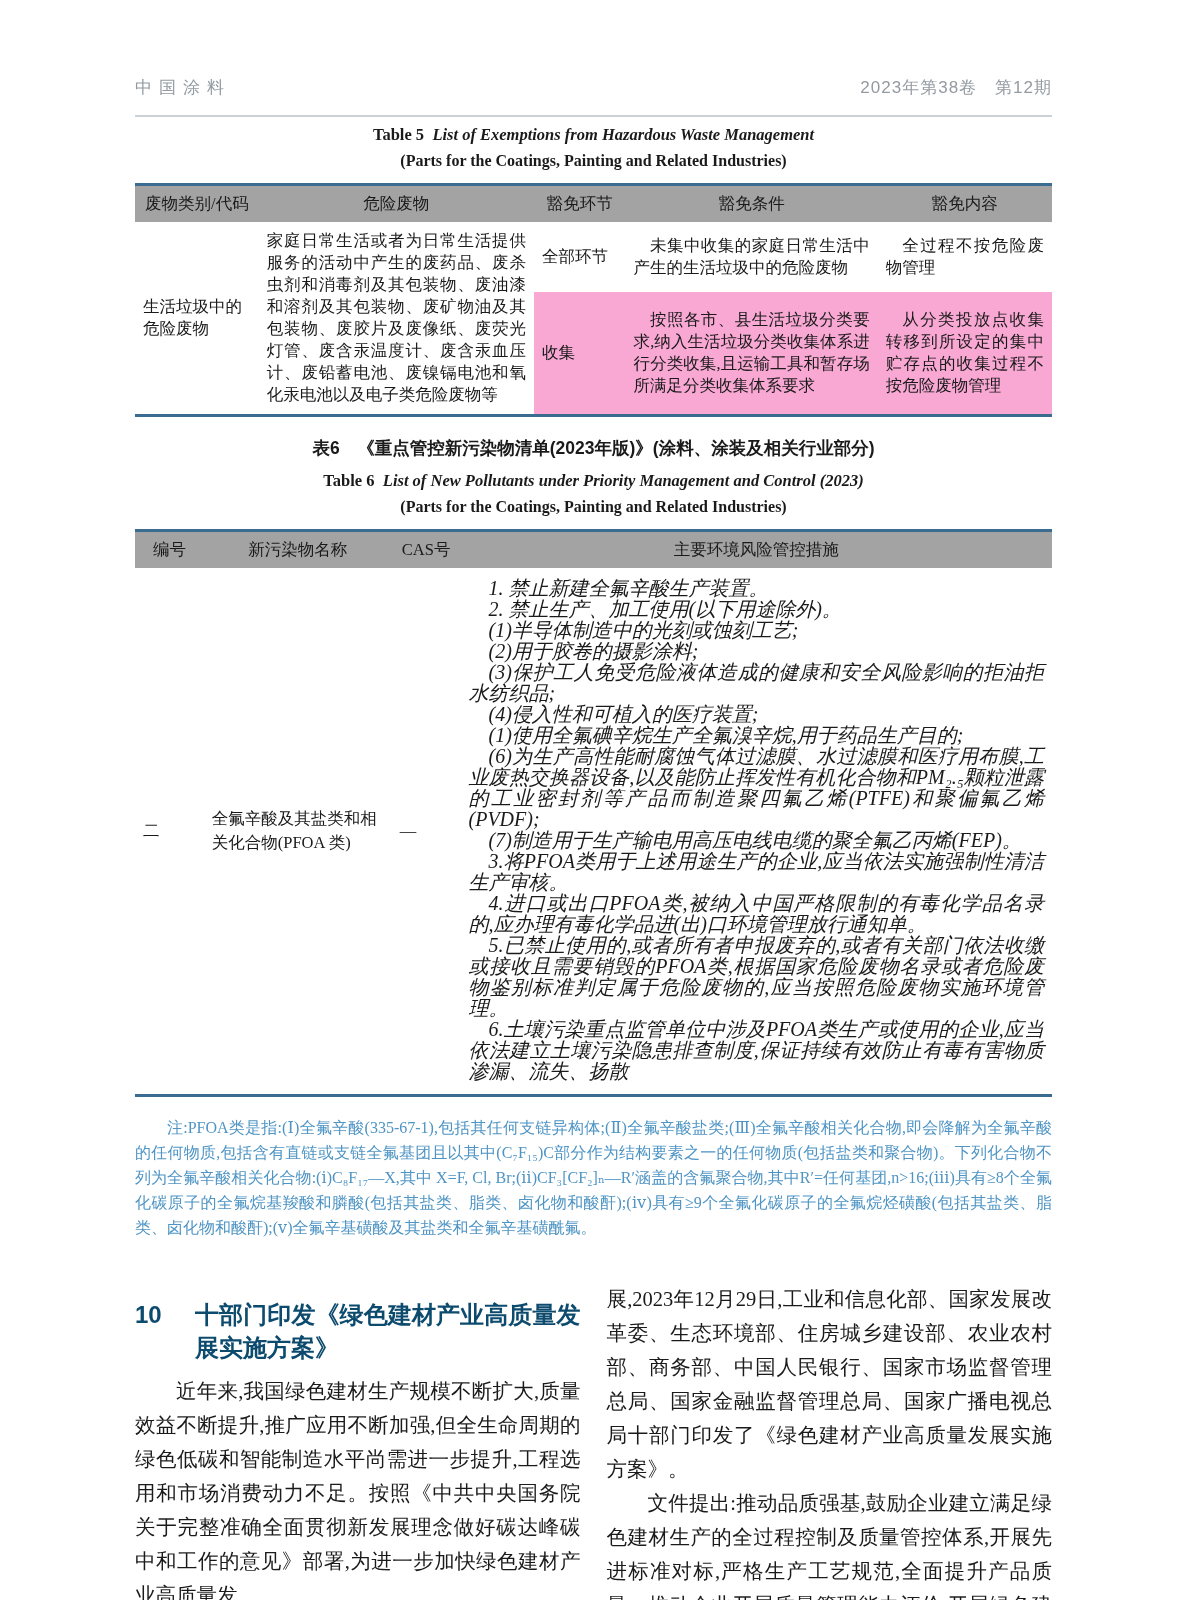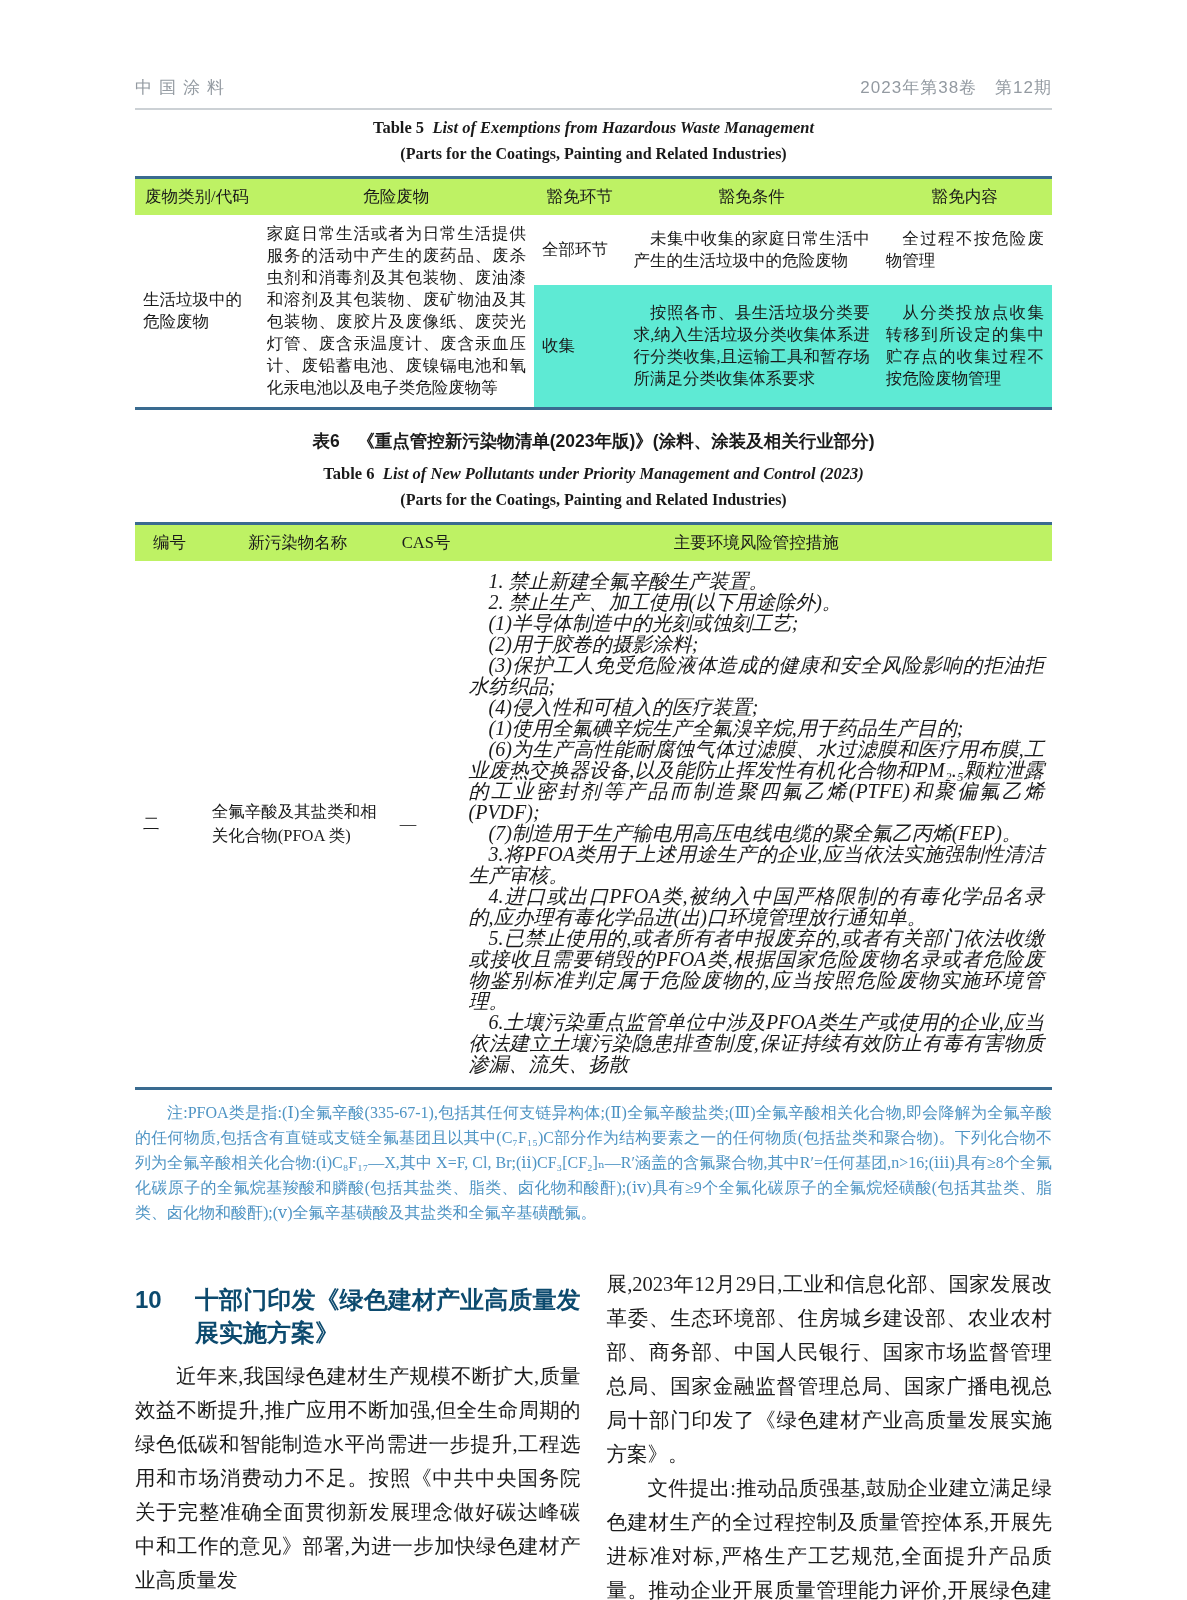--- a/index.html
+++ b/index.html
@@ -2,50 +2,50 @@
 <html><head>
 <meta charset="utf-8">
 <style>
   * { margin:0; padding:0; box-sizing:border-box; }
   html,body { background:#ffffff; }
   body { width:1187px; min-height:1600px; font-family:"Liberation Serif","DejaVu Serif",serif; color:#1a1a1a; }
   .page { width:1187px; min-height:1600px; padding:76px 135px 30px 135px; position:relative; }
 
   
   .journal-header { display:flex; justify-content:space-between; align-items:flex-end;
-    color:#939aa1; font-size:17px; padding-bottom:9px; border-bottom:2px solid #ccd1d5;
+    color:#939aa1; font-size:17px; padding-bottom:16px; border-bottom:2px solid #ccd1d5;
     font-family:"Liberation Sans","DejaVu Sans",sans-serif; }
   .journal-name { letter-spacing:7px; }
   .issue-info { letter-spacing:1px; }
 
   
   .tbl-title-cn { text-align:center; font-weight:bold; font-size:17.5px; line-height:30px; margin-top:20px;
     font-family:"Liberation Sans","DejaVu Sans",sans-serif; }
   .tbl-title-en { text-align:center; font-weight:bold; font-style:italic; font-size:16.5px; line-height:27px; margin-top:4px; }
   .tbl-title-en b { font-style:normal; }
   .tbl-title-sub { text-align:center; font-weight:bold; font-size:16px; line-height:26px; }
 
   
   table { width:100%; border-collapse:collapse; margin-top:9px;
     border-top:3px solid #3a6b90; border-bottom:3px solid #3a6b90; font-size:16.5px; }
-  th { background:#bef264; font-weight:normal; padding:7px 4px; font-size:16.5px; }
+  th { background:#a3a3a3; font-weight:normal; padding:7px 4px; font-size:16.5px; }
   td { padding:6px 8px; vertical-align:middle; line-height:22px; }
   .c-center { }
   .c-justify { text-align:justify; }
   .ind1 { text-indent:1em; }
-  .hl { background:#5eead4; }
+  .hl { background:#f9a8d4; }
   .t5-body td { padding-top:8px; padding-bottom:8px; }
 
   
   .measures { padding:4px 0 6px 0; }
   .measure { text-align:justify; text-indent:1em; line-height:21px; font-size:20px;font-style:italic; }
   .t6-name { line-height:24px; }
 
   
-  .note { margin-top:10px; color:#4e94c4; font-size:16px; line-height:25px;
+  .note { margin-top:18px; color:#4e94c4; font-size:16px; line-height:25px;
     text-align:justify; text-indent:2em; }
 
   
   .columns { display:flex; gap:26px; margin-top:42px; font-size:20.5px; line-height:34px; }
   .col { flex:1; text-align:justify; }
   .col p { text-align:justify; }
   .ind2 { text-indent:2em; }
   .sec-heading { display:flex; color:#0c4a6e; font-weight:bold; font-size:24px; line-height:33px;
     margin:16px 0 10px 0; font-family:"Liberation Sans","DejaVu Sans",sans-serif; }
   .sec-heading .h-num { width:52px; flex:none; }

